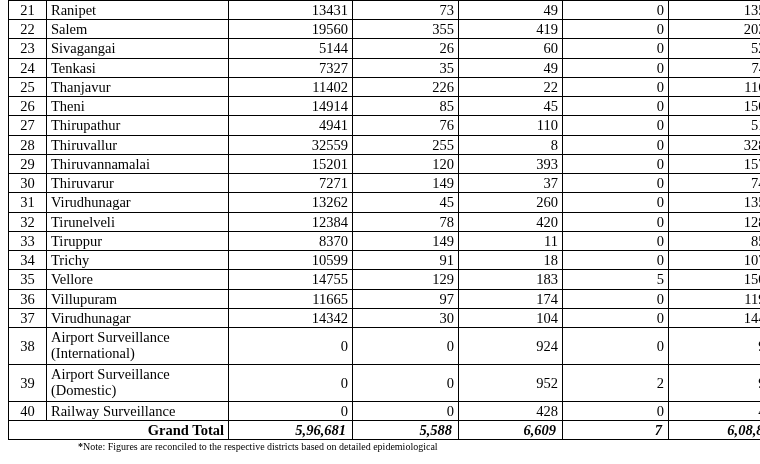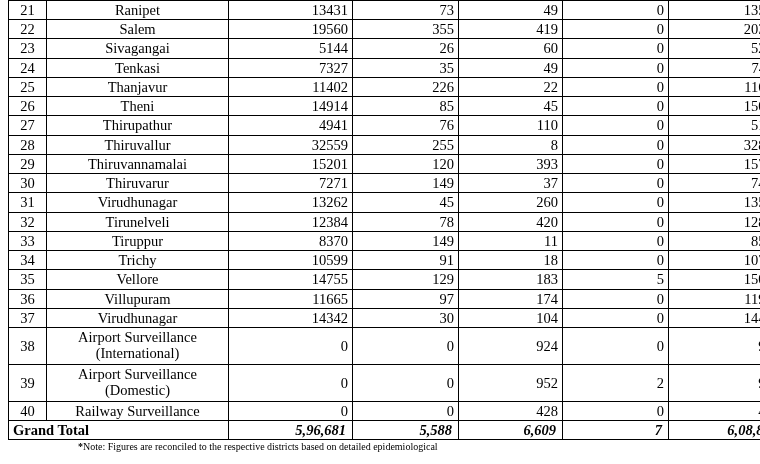--- a/index.html
+++ b/index.html
@@ -38,34 +38,34 @@
   }
   col.c-sno    { width: 38px; }
   col.c-name   { width: 182px; }
   col.c-v1     { width: 124px; }
   col.c-v2     { width: 106px; }
   col.c-v3     { width: 104px; }
   col.c-v4     { width: 106px; }
   col.c-v5     { width: 116px; }
 
   td.sno  { text-align: center; }
-  td.name { text-align: center; margin-left: 20px; }
+  td.name { text-align: left; margin-left: 20px; }
   td.num  { text-align: right; padding-right: 6px; }
 
   tr.total td {
     font-weight: bold;
     text-align: center;
   }
   tr.total td.tnum {
     text-align: right;
     padding-right: 6px;
     font-style: italic;
   }
   tr.total td.tlabel {
-    text-align: left;
+    text-align: right;
   }
   tr.tall td {
     height: 34px;
   }
   td.name.wrap {
     line-height: 1.1;
     padding-top: 2px;
     padding-bottom: 2px;
   }
   .note {

